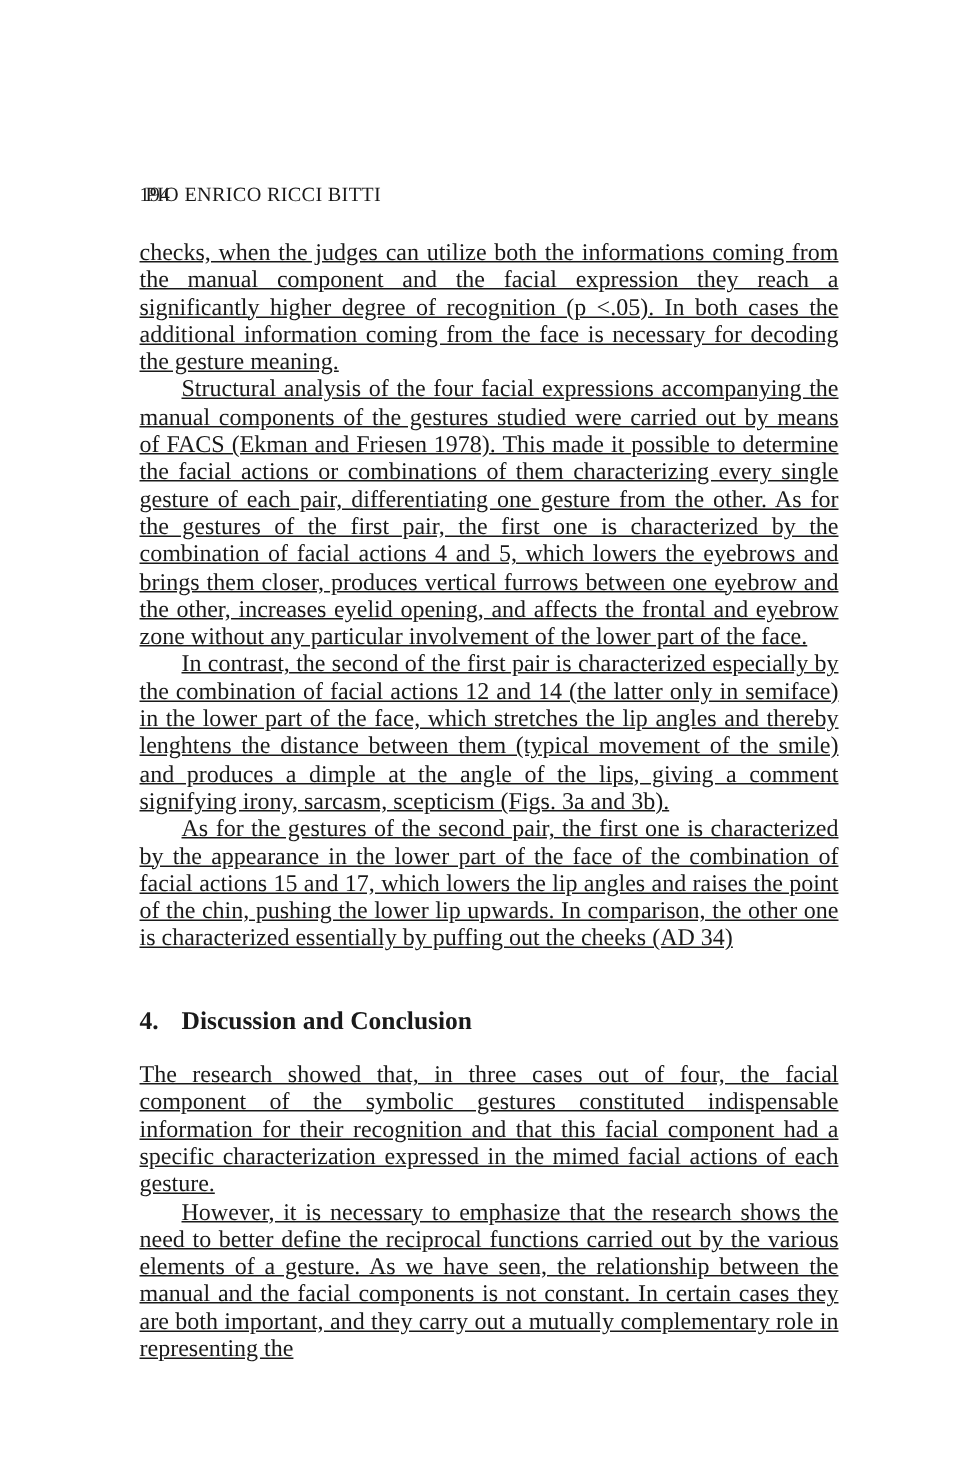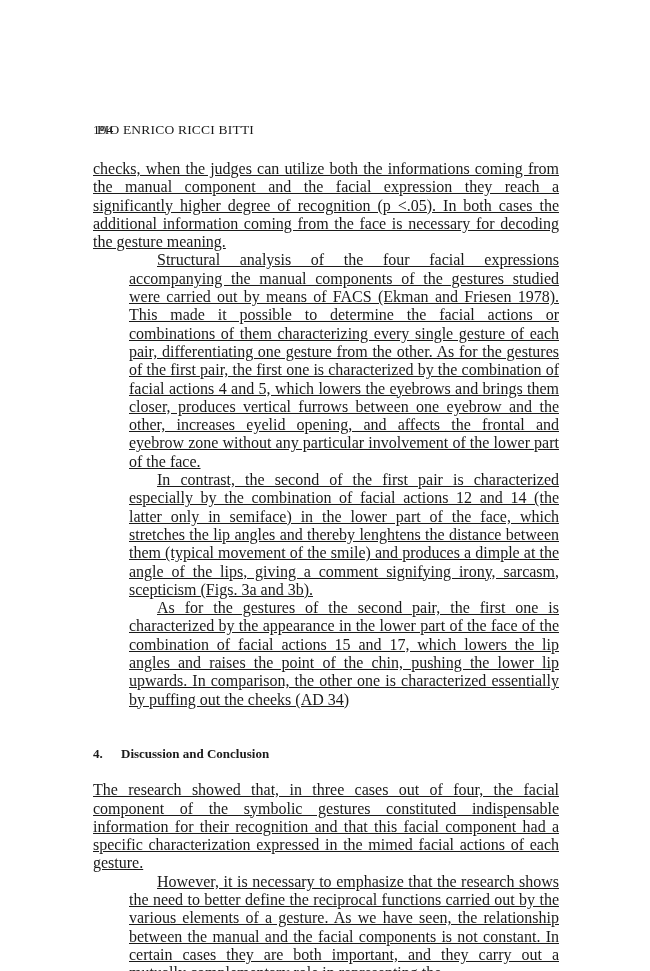--- a/index.html
+++ b/index.html
@@ -7,22 +7,22 @@
          font-family: "Liberation Serif", "DejaVu Serif", serif; color: #1a1a1a; }
   .page { position: absolute; left: 93px; top: 0; width: 466px; }
   .running-head { position: absolute; top: 121px; left: 0; width: 466px; height: 18px;
                   font-size: 13.5px; line-height: 18px; }
   .page-number { position: absolute; left: 0; top: 0; }
   .header-author { position: absolute; left: 0; right: 0; top: 0; text-align: left;
                    letter-spacing: 0.2px; padding-left: 4px; }
   .body { position: absolute; top: 160px; left: 0; width: 466px; }
   p { margin: 0; font-size: 16px; line-height: 18.3px; text-align: justify;
       text-justify: inter-word; hyphens: manual; text-decoration: underline; }
-  p.indent { text-indent: 28px; margin-left: 36px; }
-  .section-heading { margin: 36px 0 18px 0; font-size: 13px; line-height: 18.3px;
+  p.indent { text-indent: 28px; }
+  .section-heading { margin: 36px 0 18px 0; font-size: 17px; line-height: 18.3px;
                      font-weight: bold; }
   .section-heading .num { display: inline-block; width: 28px; }
 </style>
 </head>
 <body>
 
 <div class="page">
   <div class="running-head">
     <span class="page-number">194</span>
     <span class="header-author">PIO ENRICO RICCI BITTI</span>

